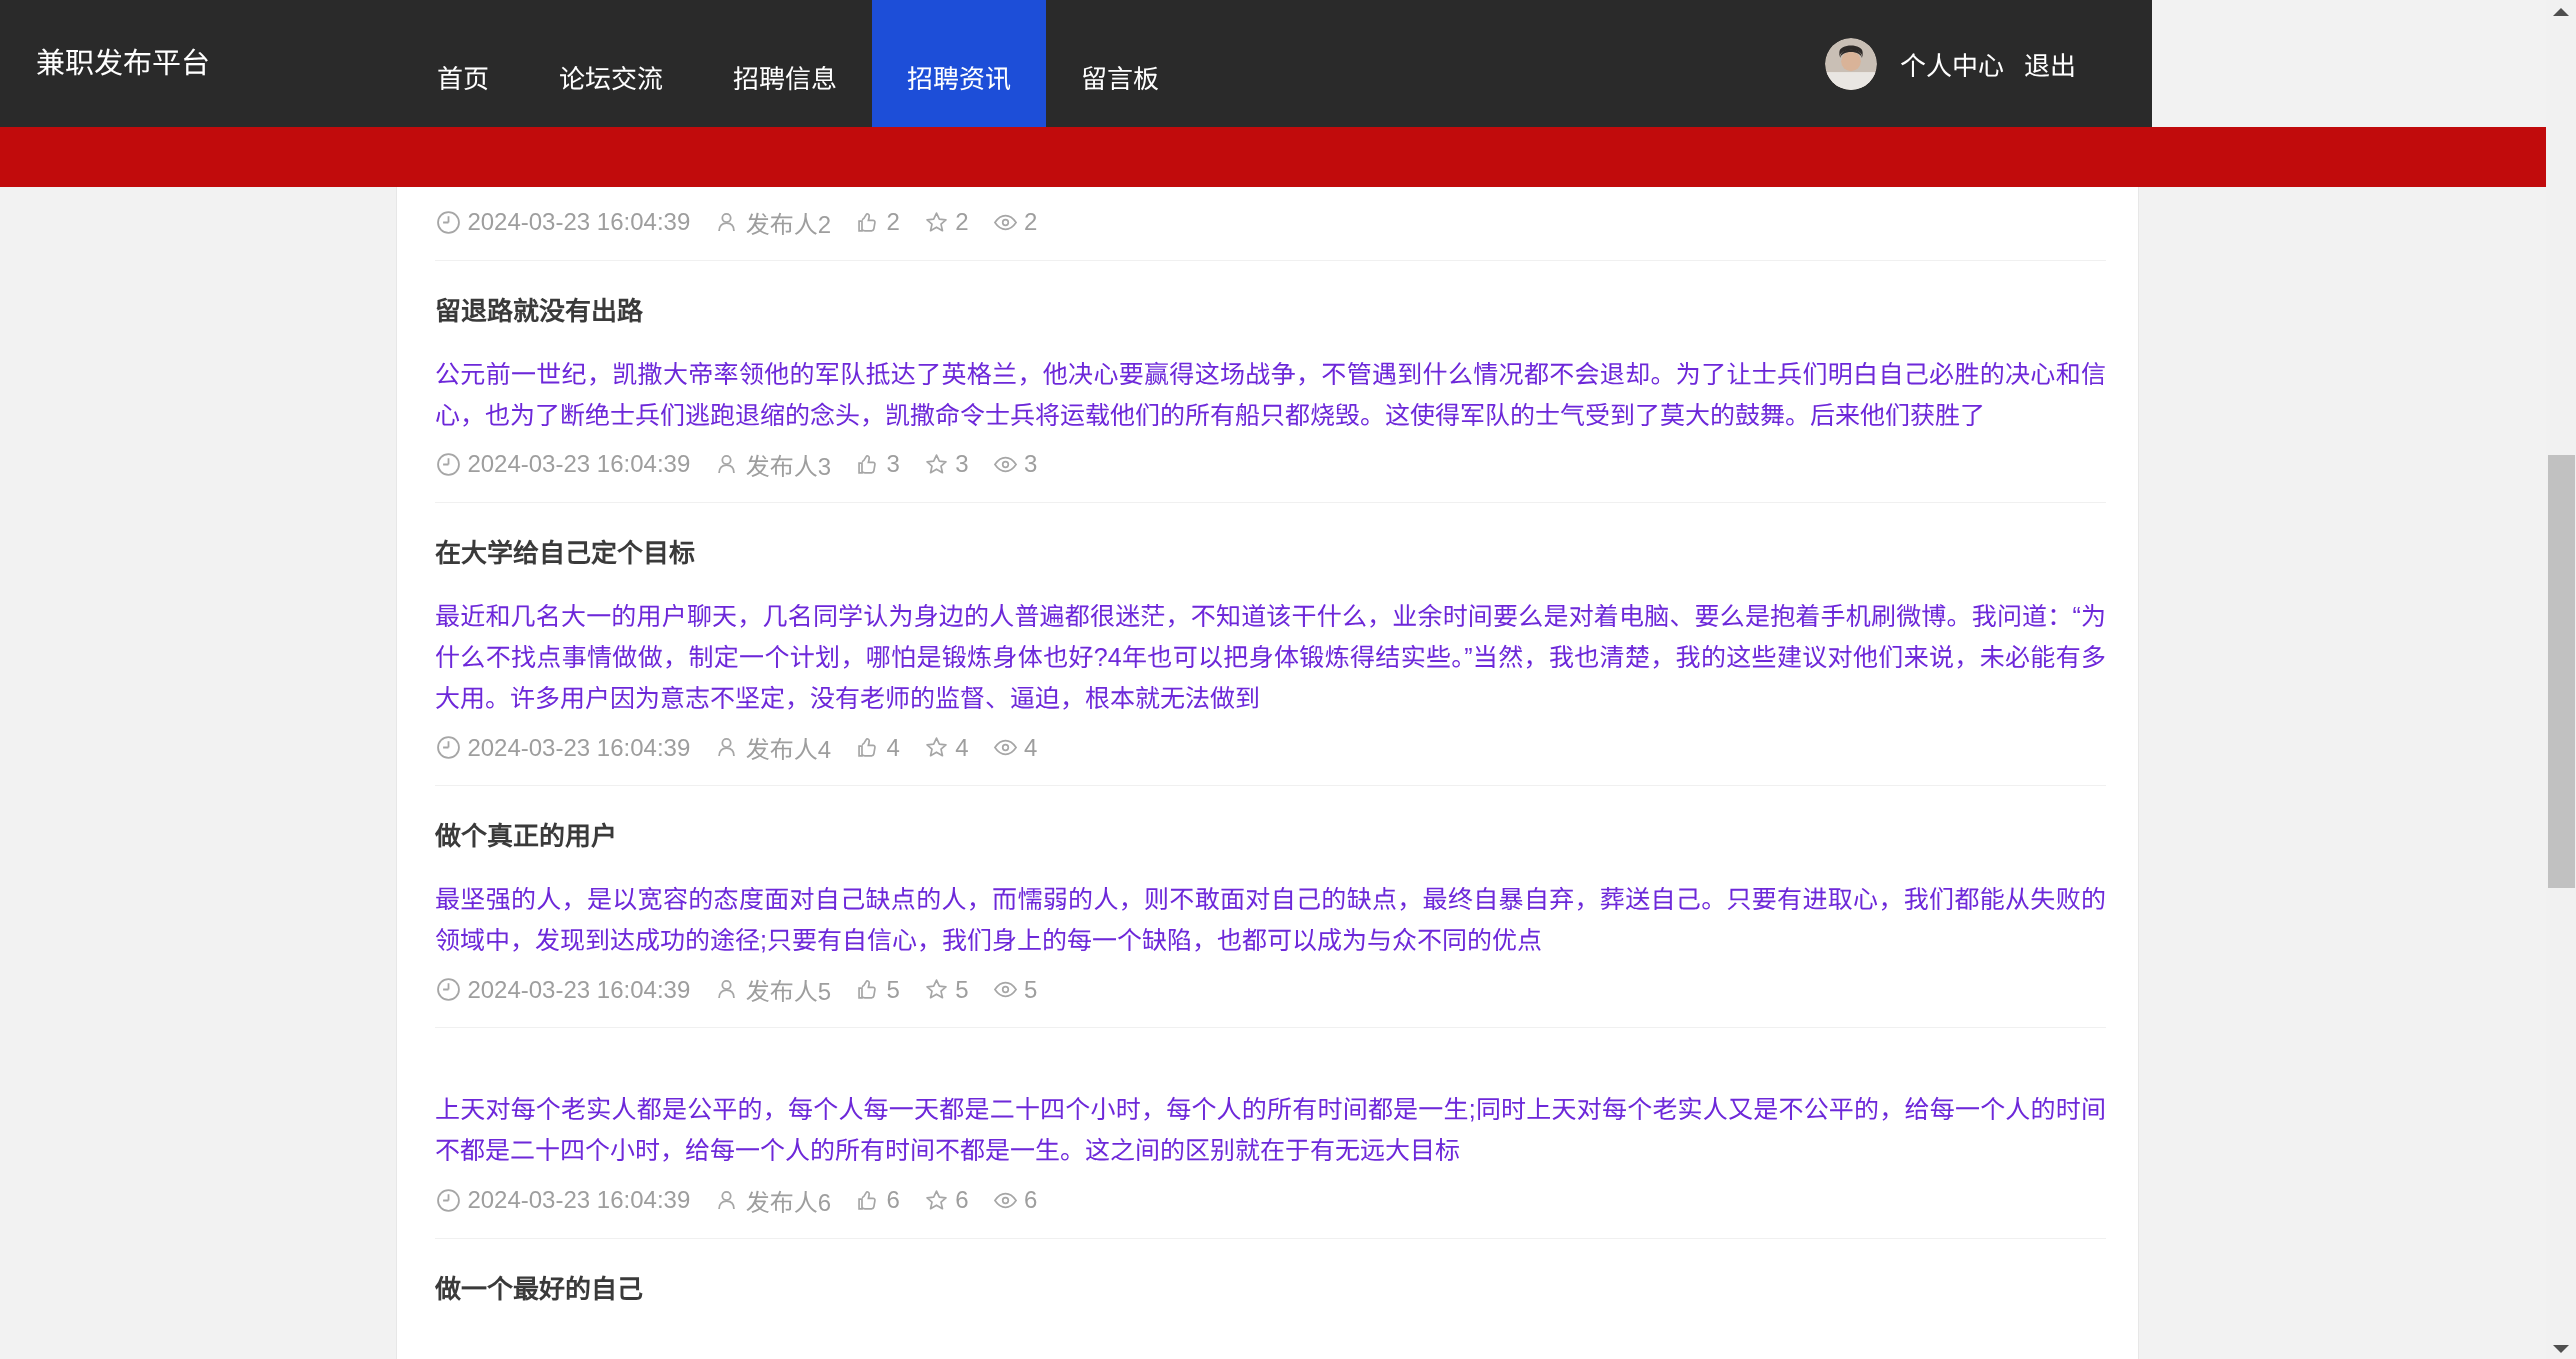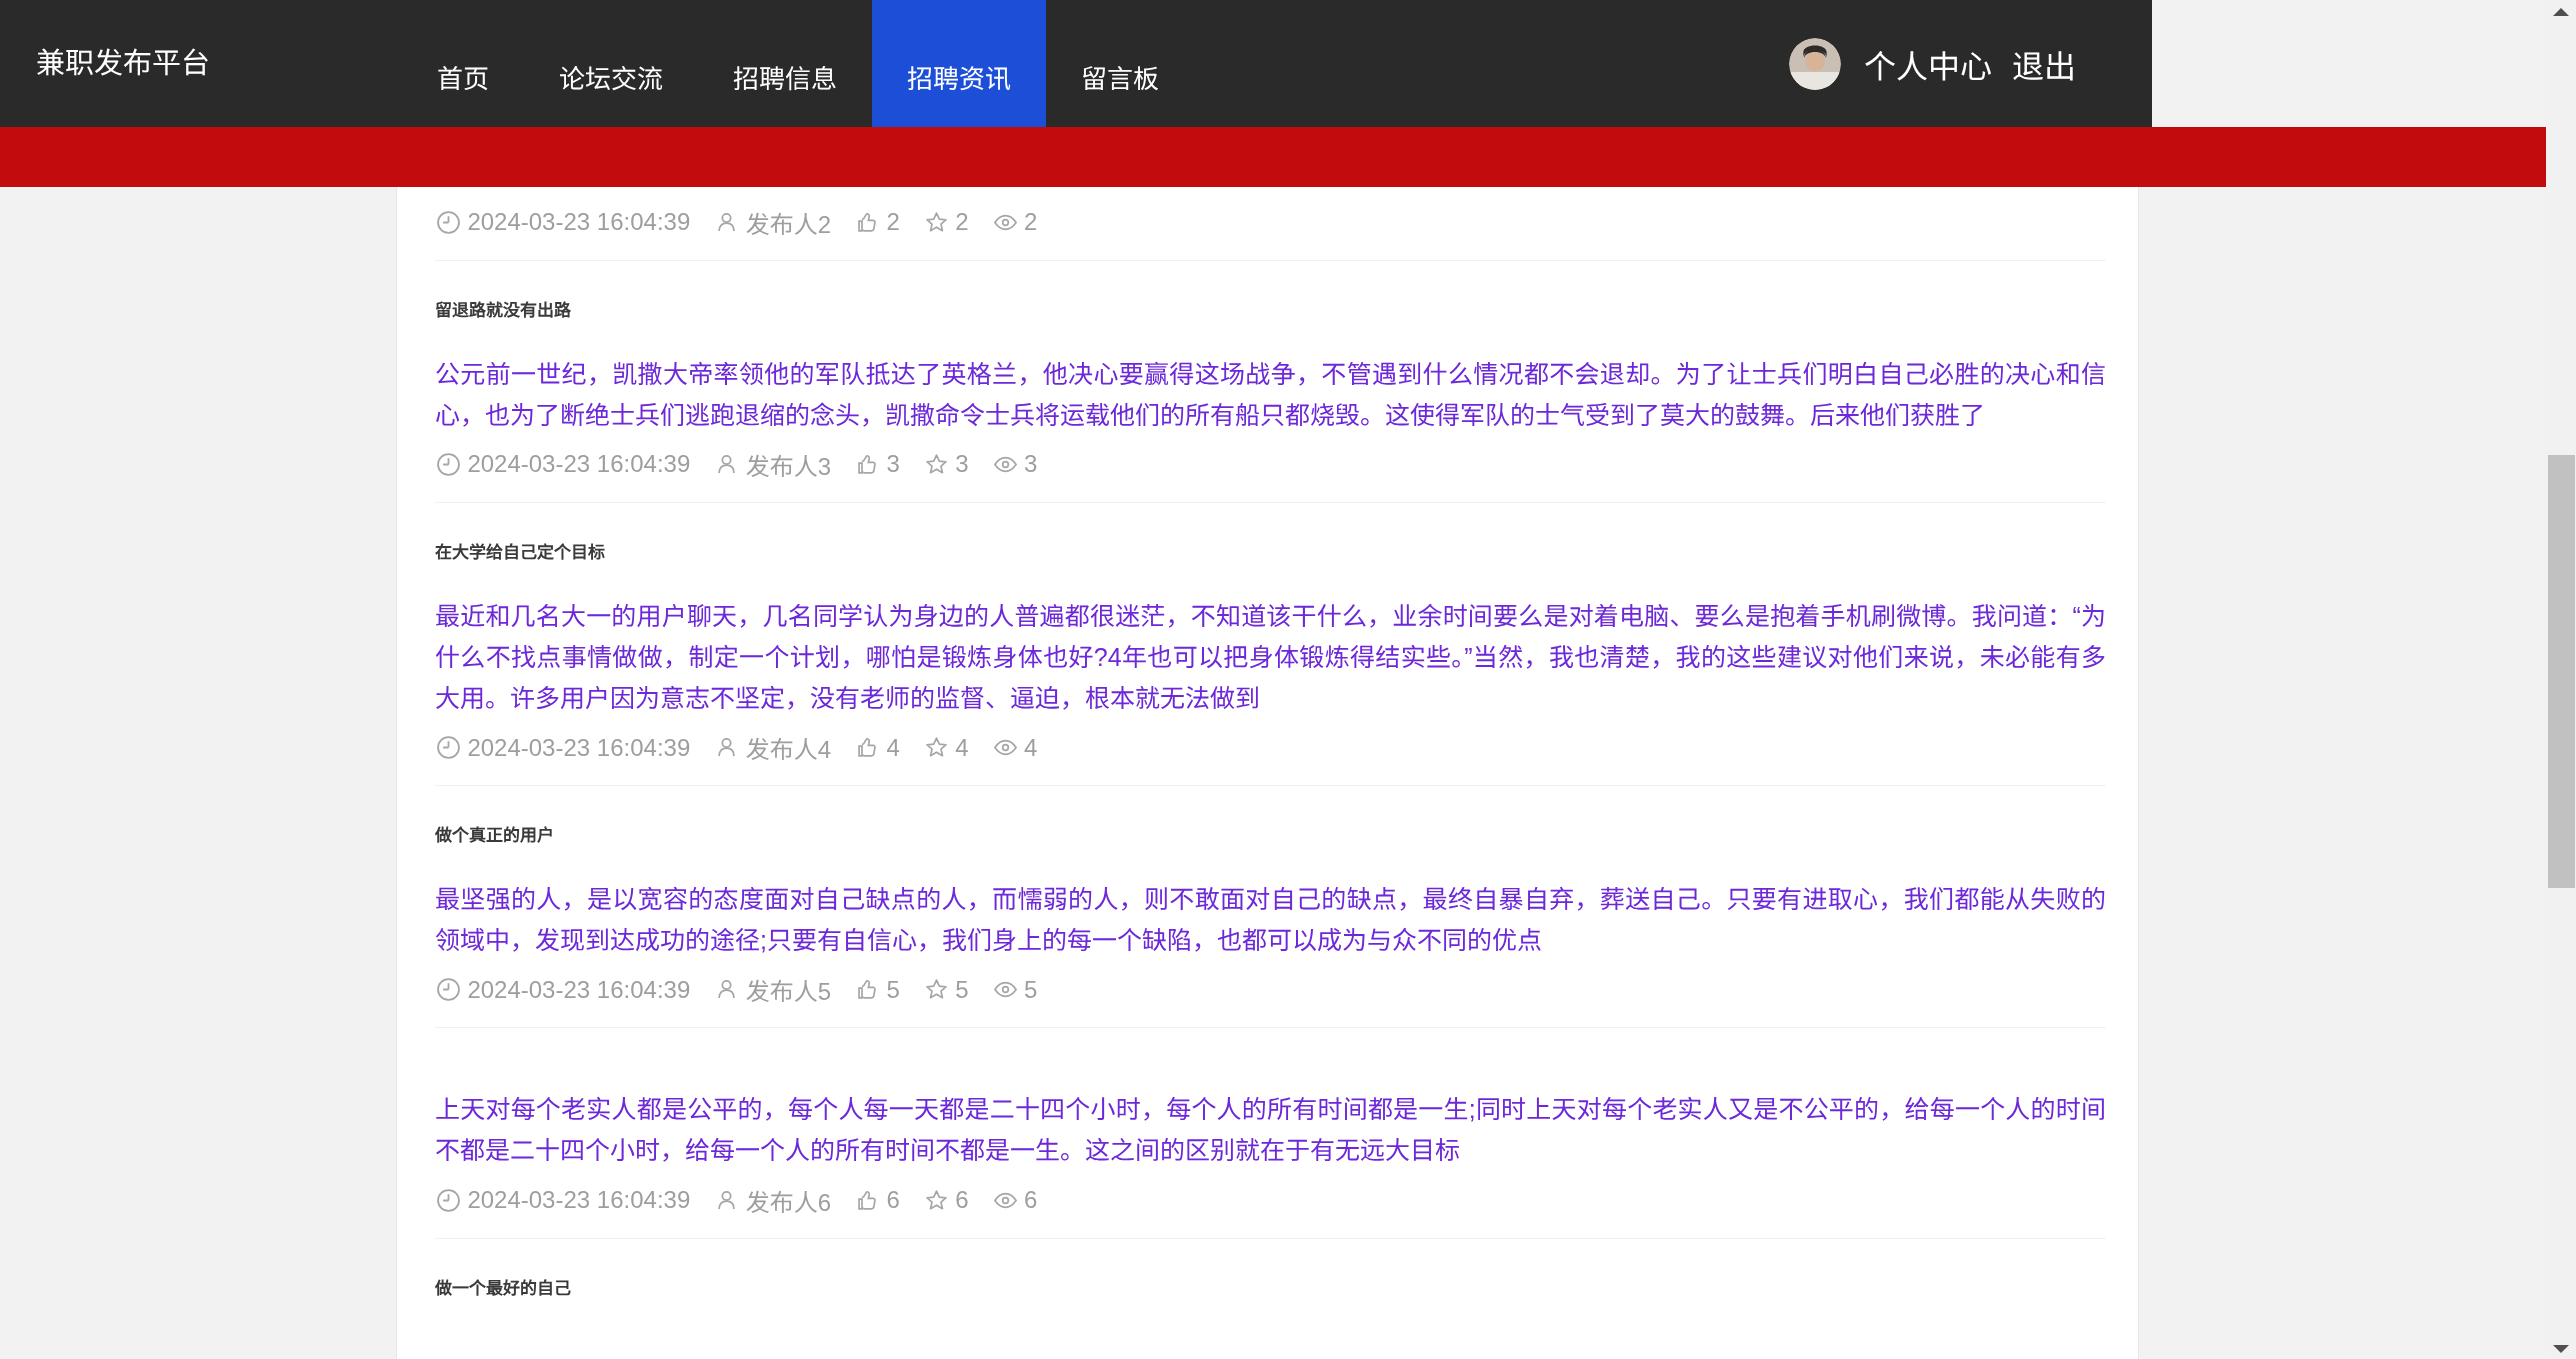--- a/index.html
+++ b/index.html
@@ -25,36 +25,36 @@
     cursor:pointer; white-space:nowrap;
   }
   .nav-item.active { background:#1d4ed8; }
   .user-area {
     margin-left:auto; display:flex; align-items:center; padding-right:76px;
   }
   .avatar {
     width:52px; height:52px; border-radius:50%; overflow:hidden; flex:0 0 auto;
     cursor:pointer;
   }
-  .user-link { color:#fff; font-size:32px; margin-left:23px; cursor:pointer; white-space:nowrap; }
+  .user-link { color:#fff; font-size:26px; margin-left:23px; cursor:pointer; white-space:nowrap; }
   .user-link.logout { margin-left:20px; }
 
   
   .banner { height:60px; width:2576px; background:#c10b0c; }
 
   
   .card {
     margin-left:396px; width:1743px; height:1173px; background:#fff;
     border-left:0.9px solid #e7e7e7; border-right:0.9px solid #e7e7e7;
     padding:0 32px 0 38px; overflow:hidden;
   }
   .post { padding:34px 0 23px 0; border-bottom:1.8px solid #f0f0f0; }
   .post.meta-only { padding-top:6.3px; }
   .post-title {
-    font-size:17px; font-weight:bold; color:#3a3a3a; line-height:32px;
+    font-size:26px; font-weight:bold; color:#3a3a3a; line-height:32px;
     cursor:pointer;
   }
   .post-content {
     margin-top:27px; font-size:25px; color:#6d28d9; line-height:41px;
     text-align:justify;
   }
   .post-meta {
     margin-top:14.3px; height:29px; display:flex; align-items:center;
     color:#9e9e9e; font-size:24px;
   }

